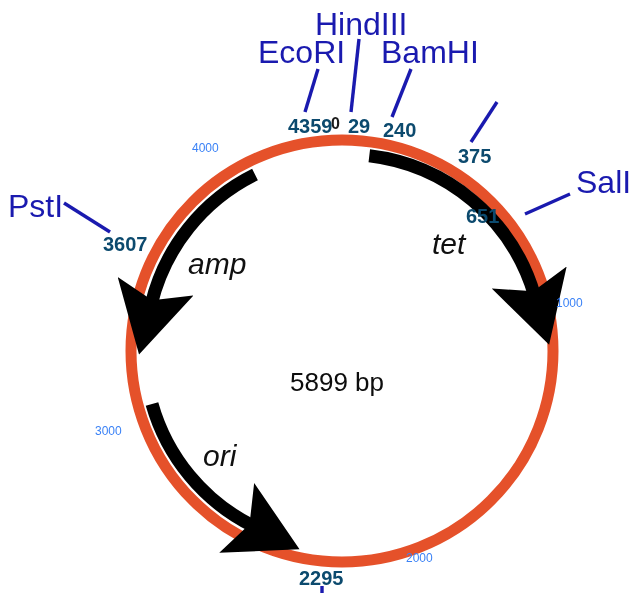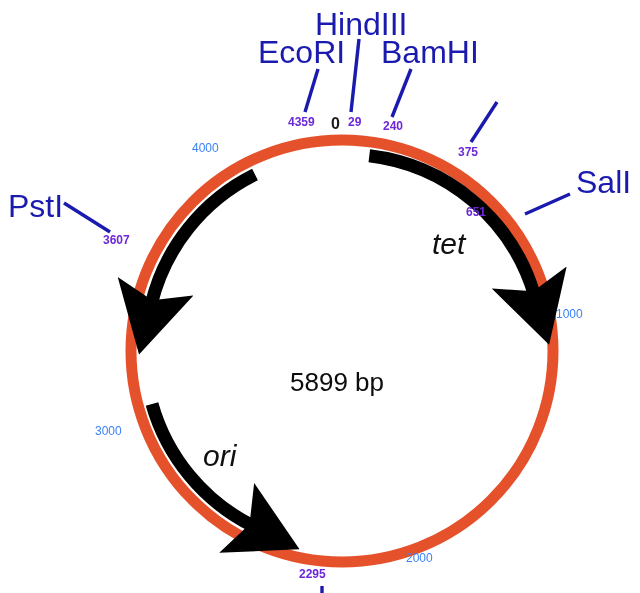--- a/index.html
+++ b/index.html
@@ -32,22 +32,22 @@
   }
   
   .enzyme-name {
     color: #1a1aaf;
     font-size: 32px;
     font-weight: 400;
     font-family: "Liberation Sans", sans-serif;
   }
   
   .pos-blue {
-    color: #6d28d9;
-    font-size: 12px;
+    color: #0c4a6e;
+    font-size: 20px;
     font-weight: bold;
     font-family: "Liberation Sans", sans-serif;
   }
   
   .coord-black {
     color: #3b82f6;
     font-size: 12px;
     font-weight: 400;
     font-family: "Liberation Sans", sans-serif;
   }
@@ -143,26 +143,27 @@
   <div class="txt pos-blue" style="left:458px; top:146px;">375</div>
 
   <div class="txt pos-blue" style="left:466px; top:206px;">651</div>
 
   <div class="txt pos-blue" style="left:103px; top:234px;">3607</div>
 
   <div class="txt pos-blue" style="left:299px; top:568px;">2295</div>
 
   <div class="txt coord-black" style="left:192px; top:142px;">4000</div>
 
-  <div class="txt coord-black" style="left:556px; top:297px;margin-top:11px;">1000</div>
+  <div class="txt coord-black" style="left:556px; top:297px;">1000</div>
 
   <div class="txt coord-black" style="left:406px; top:552px;">2000</div>
 
   <div class="txt coord-black" style="left:95px; top:425px;">3000</div>
 
+  <div class="txt gene-label" style="left:188px; top:249px;">amp</div>
 
   <div class="txt gene-label" style="left:432px; top:229px;">tet</div>
 
   <div class="txt gene-label" style="left:203px; top:441px;">ori</div>
 
 
   <div class="txt" id="plasmid-size" style="left:290px; top:369px;">5899 bp</div>
 
 
 </div>

